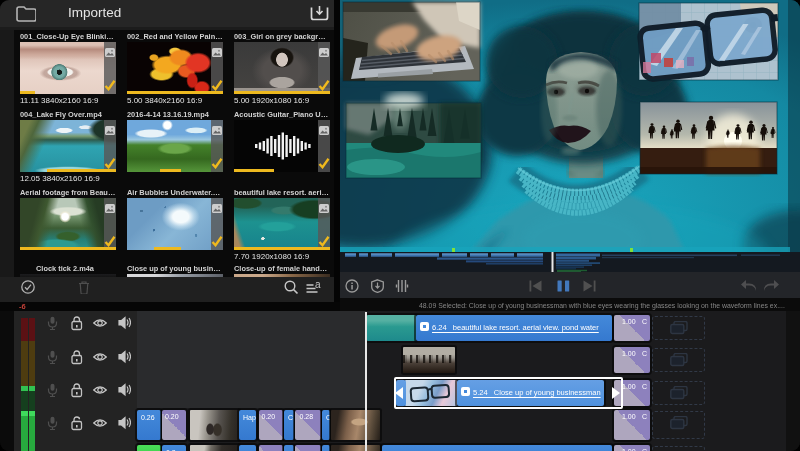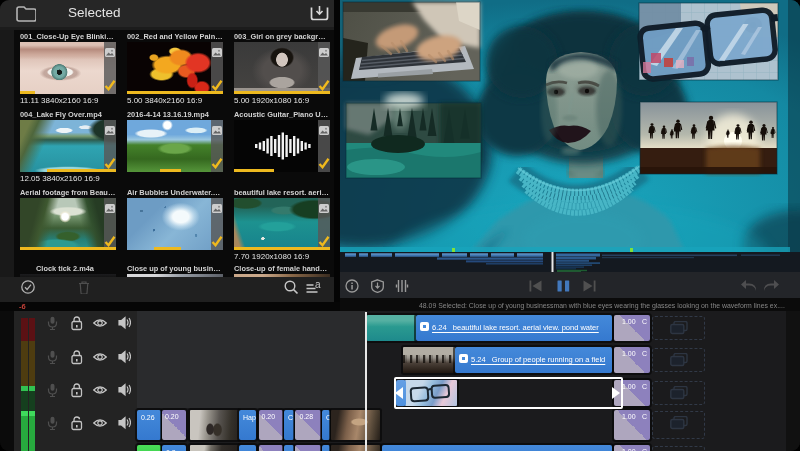--- a/index.html
+++ b/index.html
@@ -44,21 +44,21 @@
 .tthumb{position:absolute;overflow:hidden;box-shadow:0 0 0 2px rgba(5,5,5,0.6);border-radius:1px;}
 #playhead{position:absolute;left:365px;top:1px;width:2px;height:139px;background:#e8e8e8;z-index:40;}
 .handle{position:absolute;width:0;height:0;border-style:solid;}
 </style></head><body>
 <div id="app">
 <div id="libheader" class="abs"></div>
     <div id="libhdr2" class="abs"></div>
     <svg class="abs" style="left:15px;top:5px" width="21" height="17" viewBox="0 0 21 17">
       <path d="M2 4 q0-2 2-2 h5 l2 2 h8 q2 0 2 2 v8 q0 2 -2 2 h-15 q-2 0 -2-2 z" fill="none" stroke="#b5b5b5" stroke-width="1.6"></path>
     </svg>
-    <div class="abs" style="left:68px;top:5px;font-size:13.5px;color:#e4e4e4;font-weight:400;">Selected</div>
+    <div class="abs" style="left:68px;top:5px;font-size:13.5px;color:#e4e4e4;font-weight:400;">Imported</div>
     <svg class="abs" style="left:310px;top:6px" width="19" height="15" viewBox="0 0 19 15">
       <path d="M1.5 1.5 v10 q0 2 2 2 h12 q2 0 2-2 v-10" fill="none" stroke="#d8d8d8" stroke-width="1.7"></path>
       <path d="M9.5 0 v7 M6.5 5 l3 3.2 3-3.2" fill="none" stroke="#d8d8d8" stroke-width="1.6"></path>
     </svg>
     <div id="sidebar" class="abs"></div>
     <div id="libbg" class="abs"></div>
     <div id="libsep" class="abs"></div>
     <div class="ctitle" style="left:20px;top:32px;">001_Close-Up Eye Blinking...</div>
     <div class="thumb" style="left:20px;top:42px;height:52px;background:radial-gradient(circle 4.5px at 41% 58%, #131a18 0 55%, transparent 62%),radial-gradient(circle 11px at 41% 58%, #74aaa4 0 48%, #517e78 70%, transparent 76%),radial-gradient(ellipse 18px 7px at 42% 58%, #f4f2ee 0 66%, transparent 75%),radial-gradient(ellipse 30px 11px at 42% 60%, rgba(120,80,70,0.35) 55%, transparent 70%),linear-gradient(180deg, rgba(150,95,80,0.0) 6%, rgba(150,95,80,0.55) 14%, rgba(170,115,95,0.3) 24%, rgba(220,180,165,0.0) 34%),linear-gradient(180deg,#dcc0b4 0 28%, #ecd8ce 55%, #e6d0c5 100%)">
       <div class="strip"></div>
@@ -614,23 +614,20 @@
     </div>
     <div class="dash" style="left:652px;top:315.5px;width:53px;height:24px">
       <svg class="dashico" width="18" height="14" viewBox="0 0 18 14">
         <rect x="4" y="0.5" width="13" height="9" rx="1.5" fill="none" stroke="#2d3542" stroke-width="1.4"></rect>
         <rect x="0.8" y="3.5" width="13" height="9" rx="1.5" fill="#1c222c" stroke="#2d3542" stroke-width="1.4"></rect>
       </svg>
     </div>
     <div class="tthumb" style="left:402.5px;top:347px;width:52.5px;height:26px;background:linear-gradient(180deg,#b2aea4 0 28%, #96928a 42%, #4a4038 62%, #201710 100%)">
       <div style="position:absolute;left:0;top:8px;width:100%;height:8px;background:repeating-linear-gradient(90deg, rgba(18,14,10,0.8) 0 2px, rgba(18,14,10,0.2) 2px 3.5px, transparent 3.5px 6.5px)"></div>
     </div>
-    <div class="clip bluec" style="left:455px;top:347px;width:157px;height:26px">
-      <div class="cliptext u" style="top:7px;font-size:7.5px"><span class="gear"></span>5.24&nbsp;&nbsp;&nbsp;Group of people running on a field</div>
-    </div>
     <div class="clip purc" style="left:614px;top:347px;width:35.5px;height:26px">
       <div class="cliptext" style="top:3px;font-size:7px;left:8px;">1.00</div>
       <div class="cliptext" style="top:3px;font-size:7px;left:28px;">C</div>
     </div>
     <div class="dash" style="left:652px;top:348px;width:53px;height:24px">
       <svg class="dashico" width="18" height="14" viewBox="0 0 18 14">
         <rect x="4" y="0.5" width="13" height="9" rx="1.5" fill="none" stroke="#2d3542" stroke-width="1.4"></rect>
         <rect x="0.8" y="3.5" width="13" height="9" rx="1.5" fill="#1c222c" stroke="#2d3542" stroke-width="1.4"></rect>
       </svg>
     </div>
@@ -644,20 +641,23 @@
         <rect x="0.8" y="3.5" width="13" height="9" rx="1.5" fill="#1c222c" stroke="#2d3542" stroke-width="1.4"></rect>
       </svg>
     </div>
     <div class="tthumb" style="left:405px;top:380px;width:52px;height:26px;background:linear-gradient(115deg,#c6d8ea 0 30%, #98bede 45%, #7a9cc8 60%, #e8c8d8 75%, #b0c4e0 100%)"><svg width="52" height="26" viewBox="0 0 52 26">
         <g transform="rotate(-4 26 14)" fill="none" stroke="#1c2834" stroke-width="2">
           <rect x="6" y="7" width="17" height="13" rx="3"></rect>
           <rect x="27" y="6" width="17" height="12" rx="3"></rect>
           <path d="M23 10 q3 -2 4 0"></path>
         </g>
       </svg></div>
+    <div class="clip selc" style="left:457px;top:380px;width:147px;height:26px">
+      <div class="cliptext u" style="top:7px;font-size:7.5px"><span class="gear"></span>5.24&nbsp;&nbsp;&nbsp;Close up of young businessman</div>
+    </div>
     <div class="clip selc" style="left:396px;top:380px;width:10px;height:26px;box-shadow:none"></div>
     <div class="clip bluec" style="left:137px;top:409.5px;width:23.5px;height:30.5px">
       <div class="cliptext" style="top:4px;font-size:7px">0.26</div>
     </div>
     <div class="clip purc" style="left:162px;top:409.5px;width:24px;height:30.5px">
       <div class="cliptext" style="top:3px;font-size:7px;left:3px;">0.20</div>
     </div>
     <div class="tthumb" style="left:190px;top:409.5px;width:49px;height:30.5px;background:radial-gradient(ellipse 6px 9px at 41% 64%, #2e2826 0 55%, transparent 70%),radial-gradient(ellipse 7px 10px at 56% 66%, #363029 0 55%, transparent 70%),linear-gradient(95deg,#c9c5bf 0 20%, #9a968e 35%, #585450 58%, #343029 82%, #262220 100%)"></div>
     <div class="clip bluec" style="left:239px;top:409.5px;width:16.5px;height:30.5px">
       <div class="cliptext" style="top:4px;font-size:7px">Hap</div>

